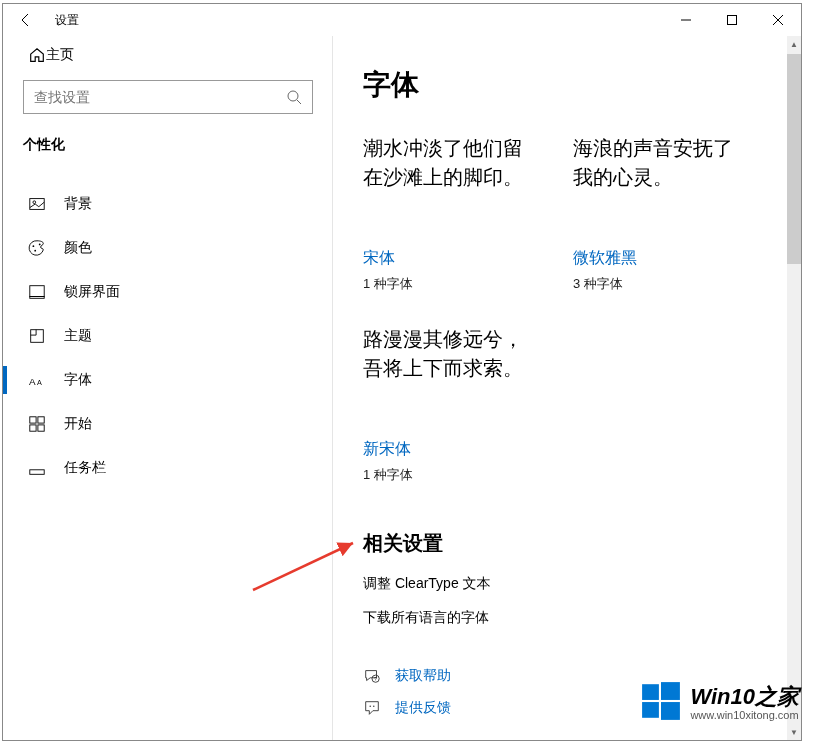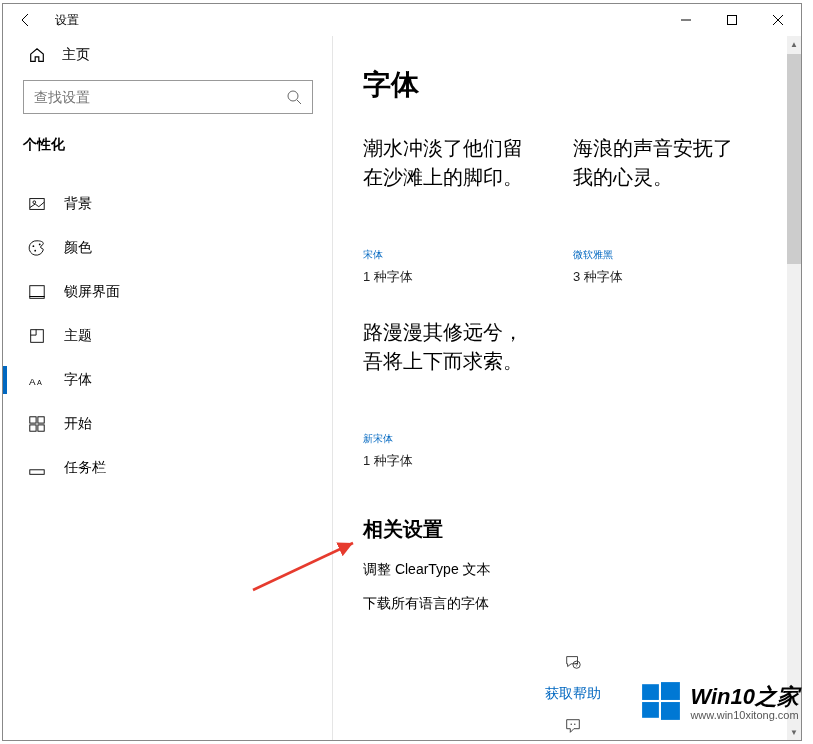--- a/index.html
+++ b/index.html
@@ -5,43 +5,43 @@
   * { margin:0; padding:0; box-sizing:border-box; font-family:"Microsoft YaHei","Segoe UI",sans-serif; }
   body { width:813px; height:744px; background:#fff; position:relative; overflow:hidden; }
   .window { position:absolute; left:2px; top:3px; width:800px; height:738px; background:#fff; border:1px solid #888; }
   .titlebar { height:32px; display:flex; align-items:center; }
   .back-btn { width:46px; height:32px; display:flex; align-items:center; justify-content:center; font-size:16px; }
   .title-text { font-size:12px; padding-left:6px; }
   .win-controls { margin-left:auto; display:flex; }
   .win-btn { width:46px; height:32px; display:flex; align-items:center; justify-content:center; font-size:11px; font-family:"Segoe MDL2 Assets",sans-serif; }
   .layout { display:flex; height:calc(100% - 32px); }
   .sidebar { width:320px; padding:0 20px 0 0; position:relative; }
-  .home-row { display:flex; align-items:center; gap:16px; padding:10px 0 16px 25px; font-size:14px; }
+  .home-row { display:flex; align-items:center; padding:10px 0 16px 25px; font-size:14px; }
   .home-ico { width:18px; height:18px; }
   .search-box { margin:0 0 22px 20px; width:290px; height:34px; border:1px solid #999; display:flex; align-items:center; padding:0 10px;gap:20px; }
   .search-box input { flex:1; border:none; outline:none; font-size:14px; background:transparent; }
   .search-ico { width:16px; height:16px; opacity:.6; }
   .section-title { font-size:14px; font-weight:600; padding:0 0 18px 20px; }
   .nav { padding-top:10px; }
   .nav-item { display:flex; align-items:center; gap:18px; height:44px; padding-left:25px; font-size:14px; position:relative; }
   .nav-item.sel::before { content:""; position:absolute; left:0; top:8px; bottom:8px; width:4px; background:#0067c0; }
   .nav-ico { width:18px; height:18px; display:flex; align-items:center; justify-content:center; }
   .divider { position:absolute; right:-10px; top:0; bottom:0; width:1px; background:#e5e5e5; }
   .content { flex:1; padding:30px 18px 0 40px; overflow:auto; position:relative; }
   .page-h1 { font-size:28px; font-weight:600; margin-bottom:30px; }
   .font-grid { display:flex; flex-wrap:wrap; gap:32px 40px; }
   .font-card { width:170px; }
   .font-sample { font-size:20px; line-height:1.45; margin-bottom:24px; min-height:90px; }
   .font-sample.serif { font-family:"SimSun","宋体",serif; }
   .font-sample.sans { font-family:"Microsoft YaHei",sans-serif; }
-  .font-name { color:#0067c0; font-size:10px; margin-bottom:6px; }
+  .font-name { color:#0067c0; font-size:16px; margin-bottom:6px; }
   .font-count { font-size:13px; color:#222; }
   .section-h2 { font-size:20px; font-weight:600; margin:46px 0 18px; }
   .link { color:#000000; font-size:14px; display:block; margin-bottom:16px; }
-  .help-row { display:flex; align-items:center; gap:14px; font-size:14px; color:#0067c0; margin-bottom:14px;flex-direction:column; }
+  .help-row { display:flex; align-items:flex-end; gap:14px; font-size:14px; color:#0067c0; margin-bottom:14px; }
   .help-ico { width:18px; height:18px; color:#333; }
   .arrow { position:absolute; left:248px; top:535px; pointer-events:none; }
   .watermark { position:absolute; right:14px; bottom:22px; display:flex; align-items:flex-end; gap:8px; }
   .wm-logo { width:42px; height:42px; }
   .wm-text { display:flex; flex-direction:column; line-height:1.15; }
   .wm-big { font-size:22px; font-weight:700; font-style:italic; font-family:Arial,sans-serif; }
   .wm-small { font-size:11px; color:#555; }
   .scroll-track { position:absolute; right:0; top:0; bottom:0; width:14px; background:#f0f0f0; display:flex; flex-direction:column; align-items:center; }
   .scroll-arrow { width:14px; height:16px; display:flex; align-items:center; justify-content:center; font-size:8px; color:#666; }
   .scroll-thumb { width:14px; background:#ccc; margin-top:2px; }

